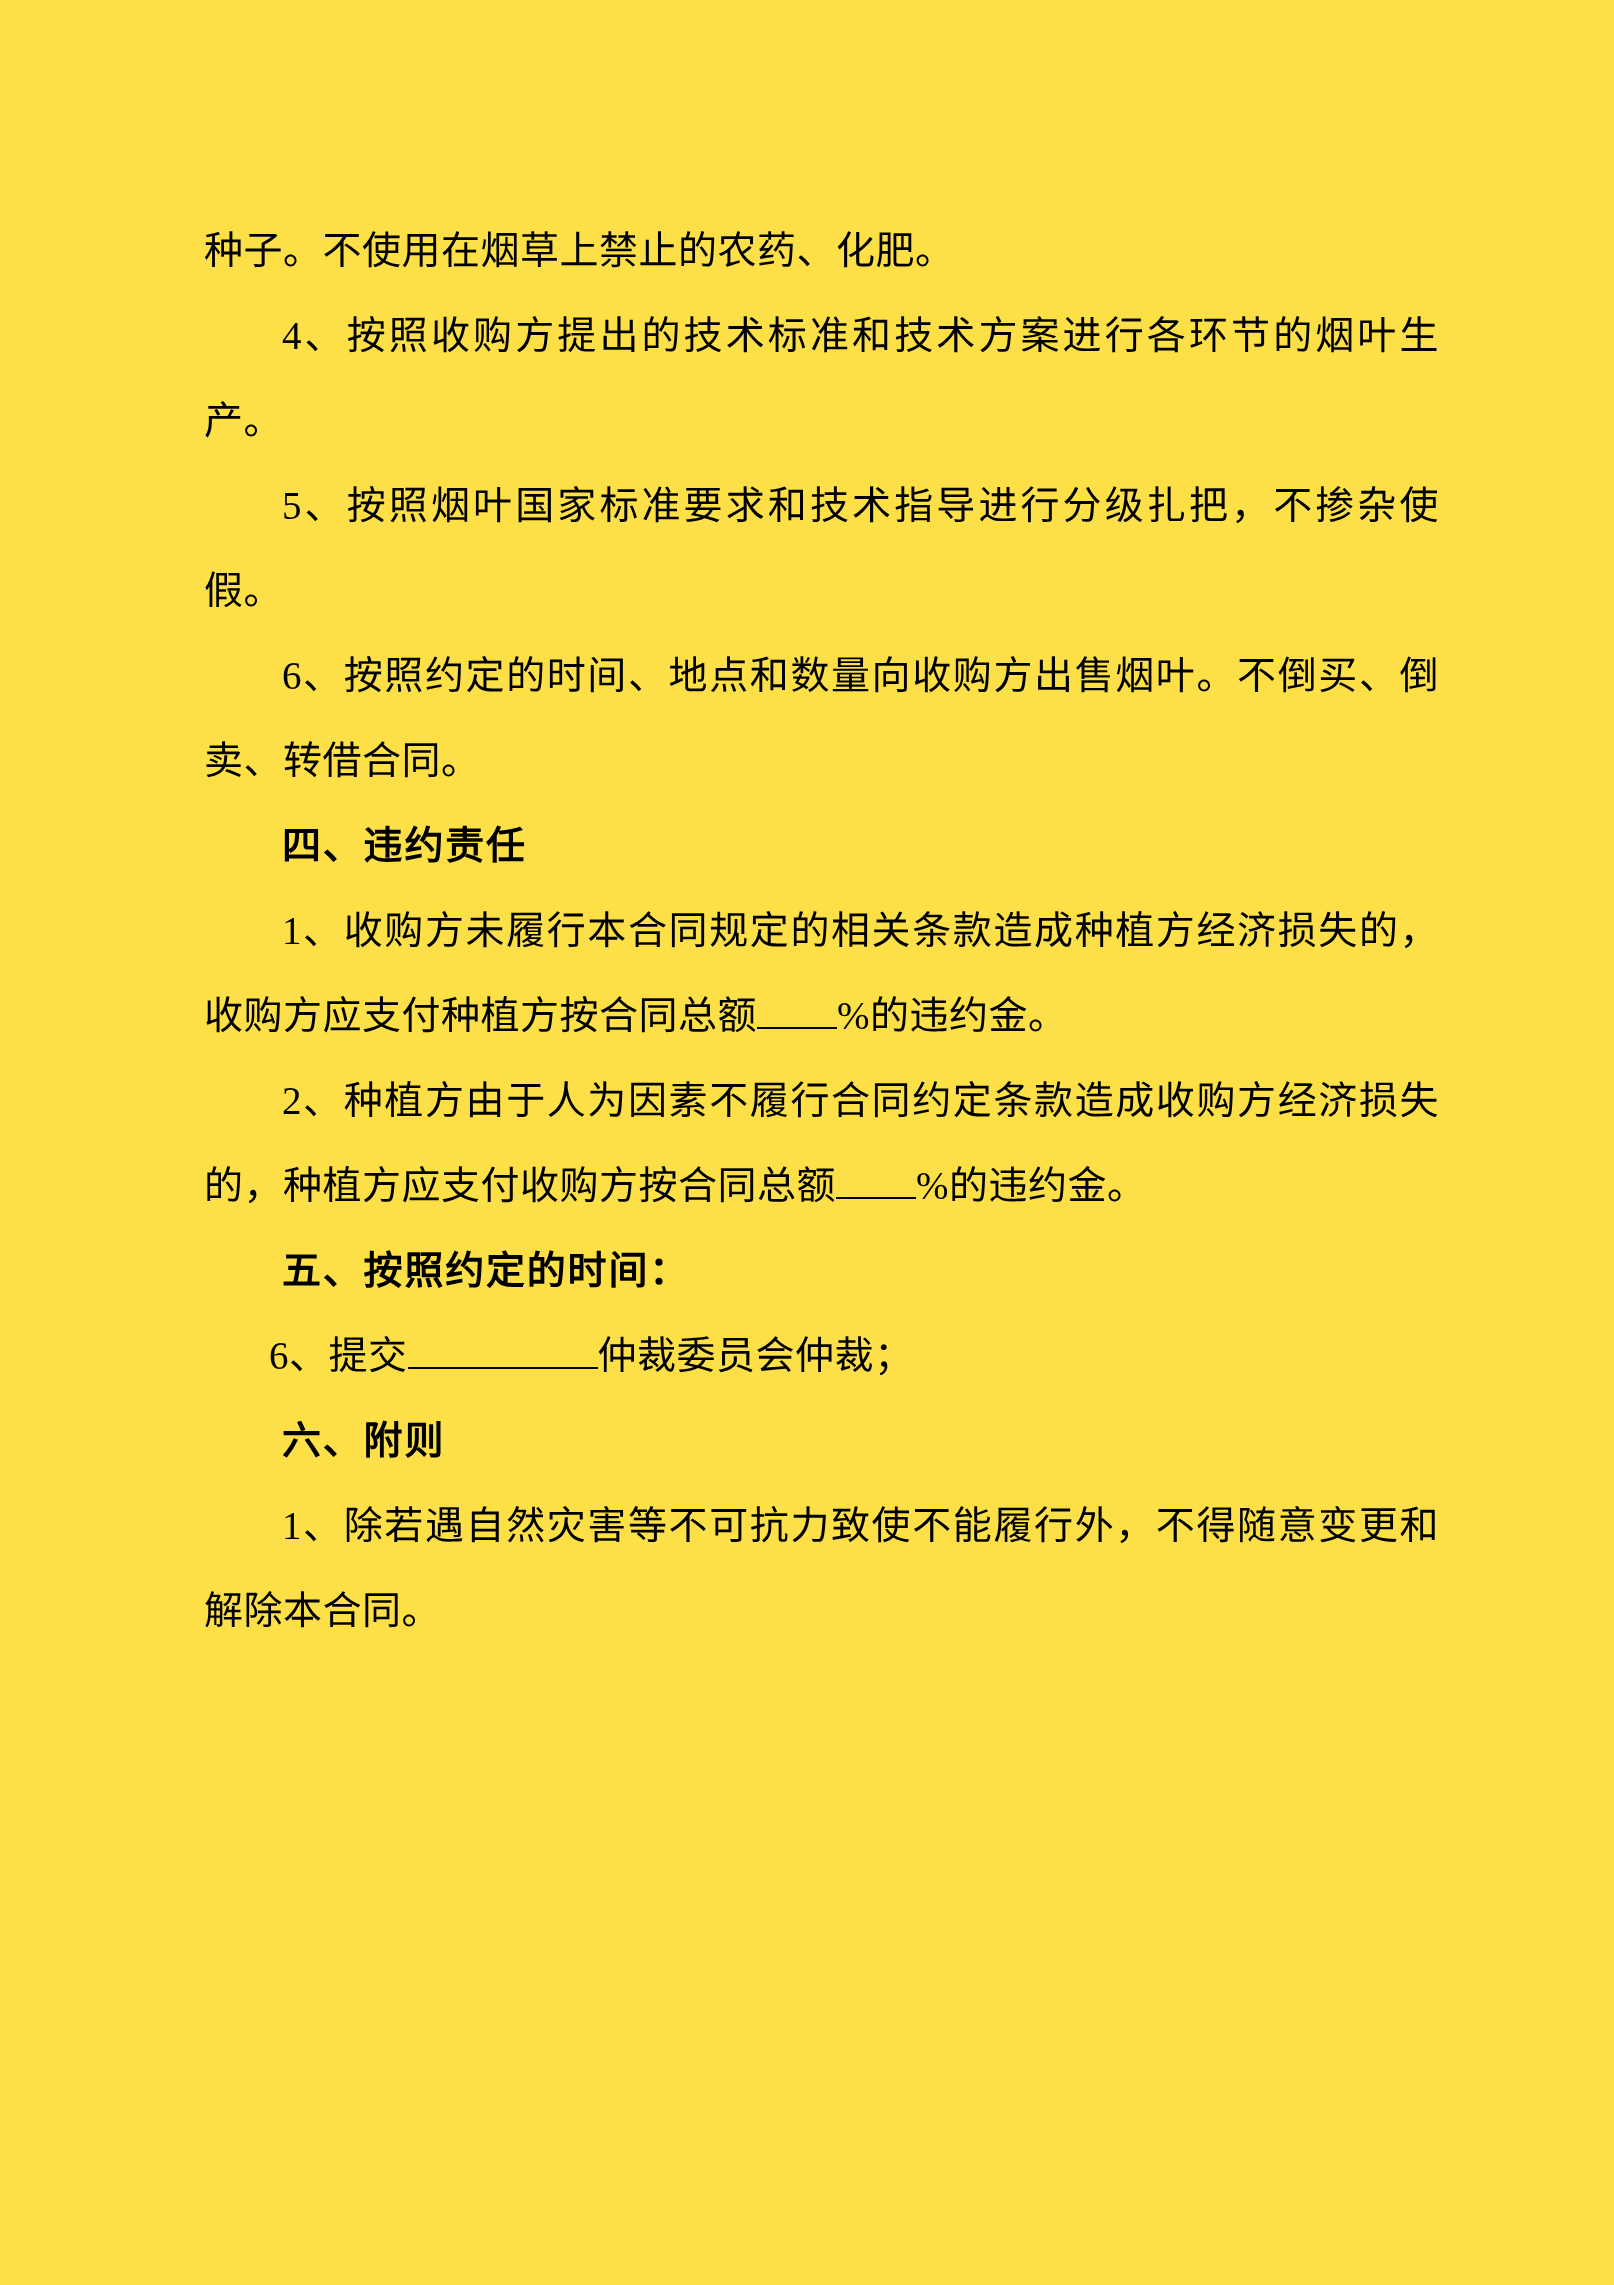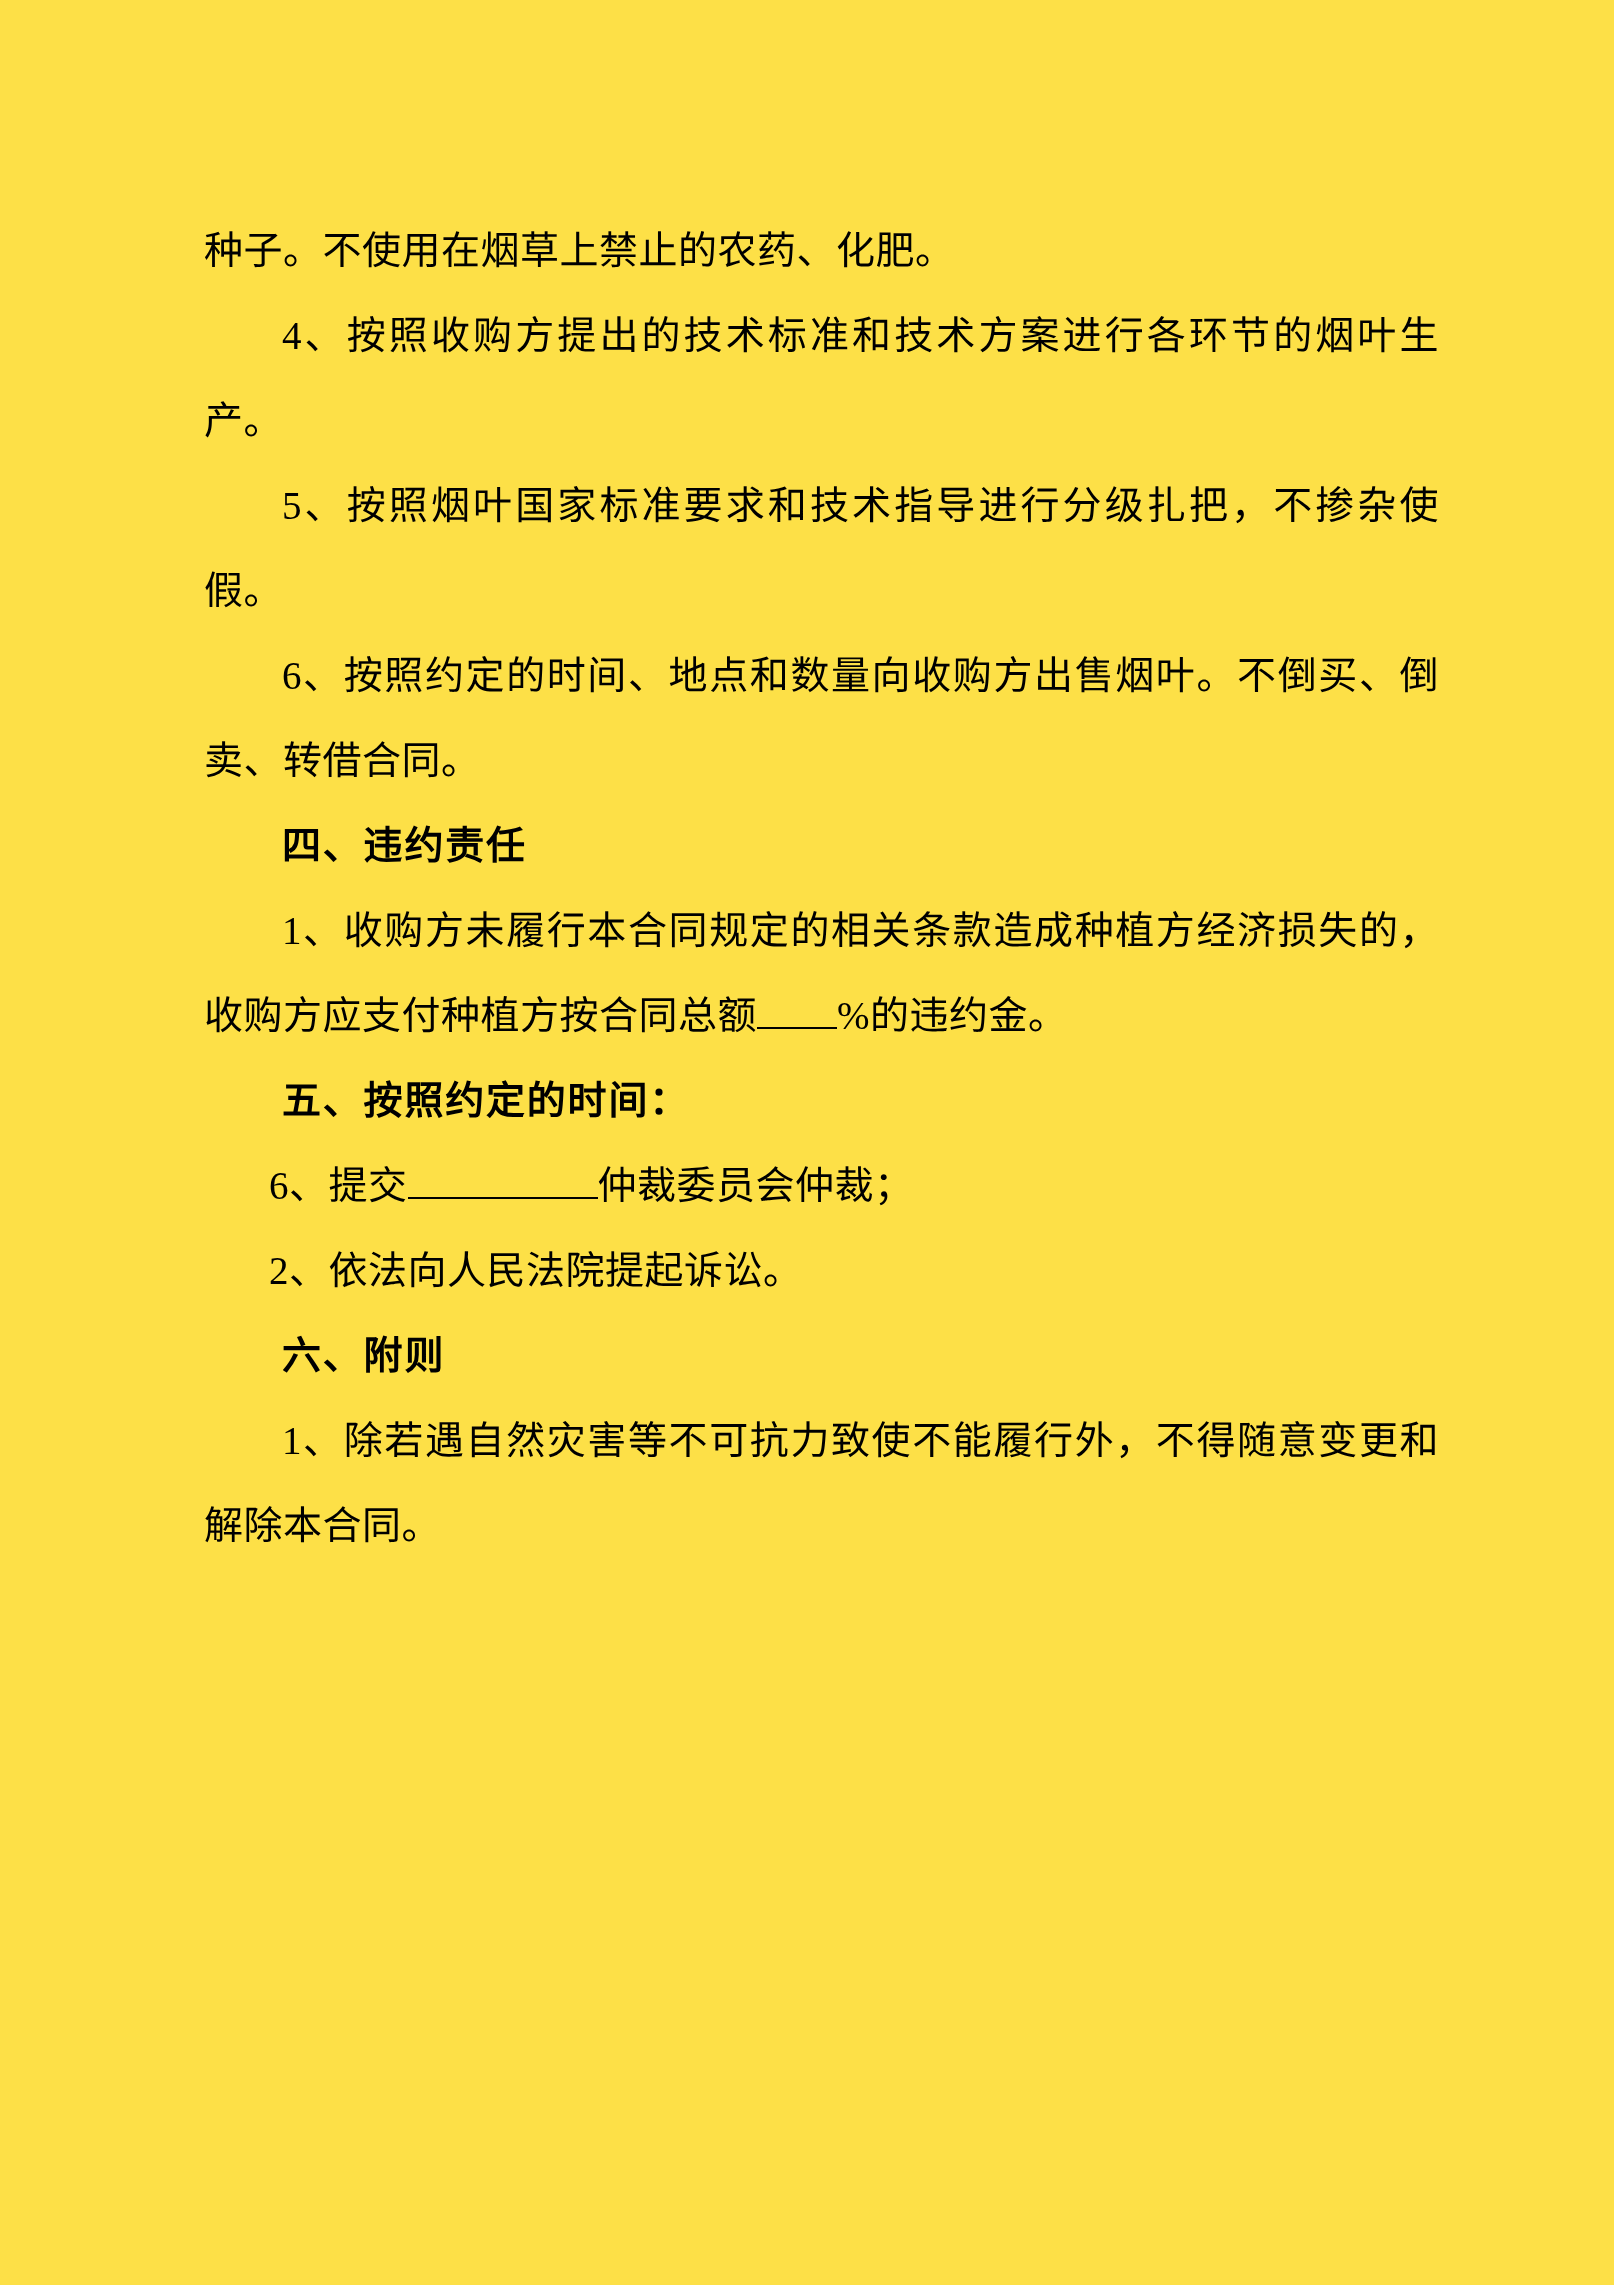--- a/index.html
+++ b/index.html
@@ -59,20 +59,20 @@
 <body>
 
 <div class="page">
   <div class="doc-body" id="doc-body">
       <p class="para">种子。不使用在烟草上禁止的农药、化肥。</p>
       <p class="indent"> 4、按照收购方提出的技术标准和技术方案进行各环节的烟叶生产。</p>
       <p class="indent">5、按照烟叶国家标准要求和技术指导进行分级扎把，不掺杂使假。</p>
       <p class="indent">6、按照约定的时间、地点和数量向收购方出售烟叶。不倒买、倒卖、转借合同。</p>
       <p class="heading">四、违约责任</p>
       <p class="indent"><span>1、收购方未履行本合同规定的相关条款造成种植方经济损失的，收购方应支付种植方按合同总额</span><span class="blank blank-sm"></span><span>%的违约金。</span></p>
+      <p class="indent"><span>2、种植方由于人为因素不履行合同约定条款造成收购方经济损失的，种植方应支付收购方按合同总额</span><span class="blank blank-sm"></span><span>%的违约金。</span></p>
       <p class="heading">五、按照约定的时间：</p>
       <p class="indent-small"><span>6、提交</span><span class="blank blank-md"></span><span>仲裁委员会仲裁；</span></p>
-      <p class="indent-small">2、依法向人民法院提起诉讼。</p>
       <p class="heading">六、附则</p>
       <p class="indent">1、除若遇自然灾害等不可抗力致使不能履行外，不得随意变更和解除本合同。</p>
     </div>
 </div>
 
 
 </body></html>

